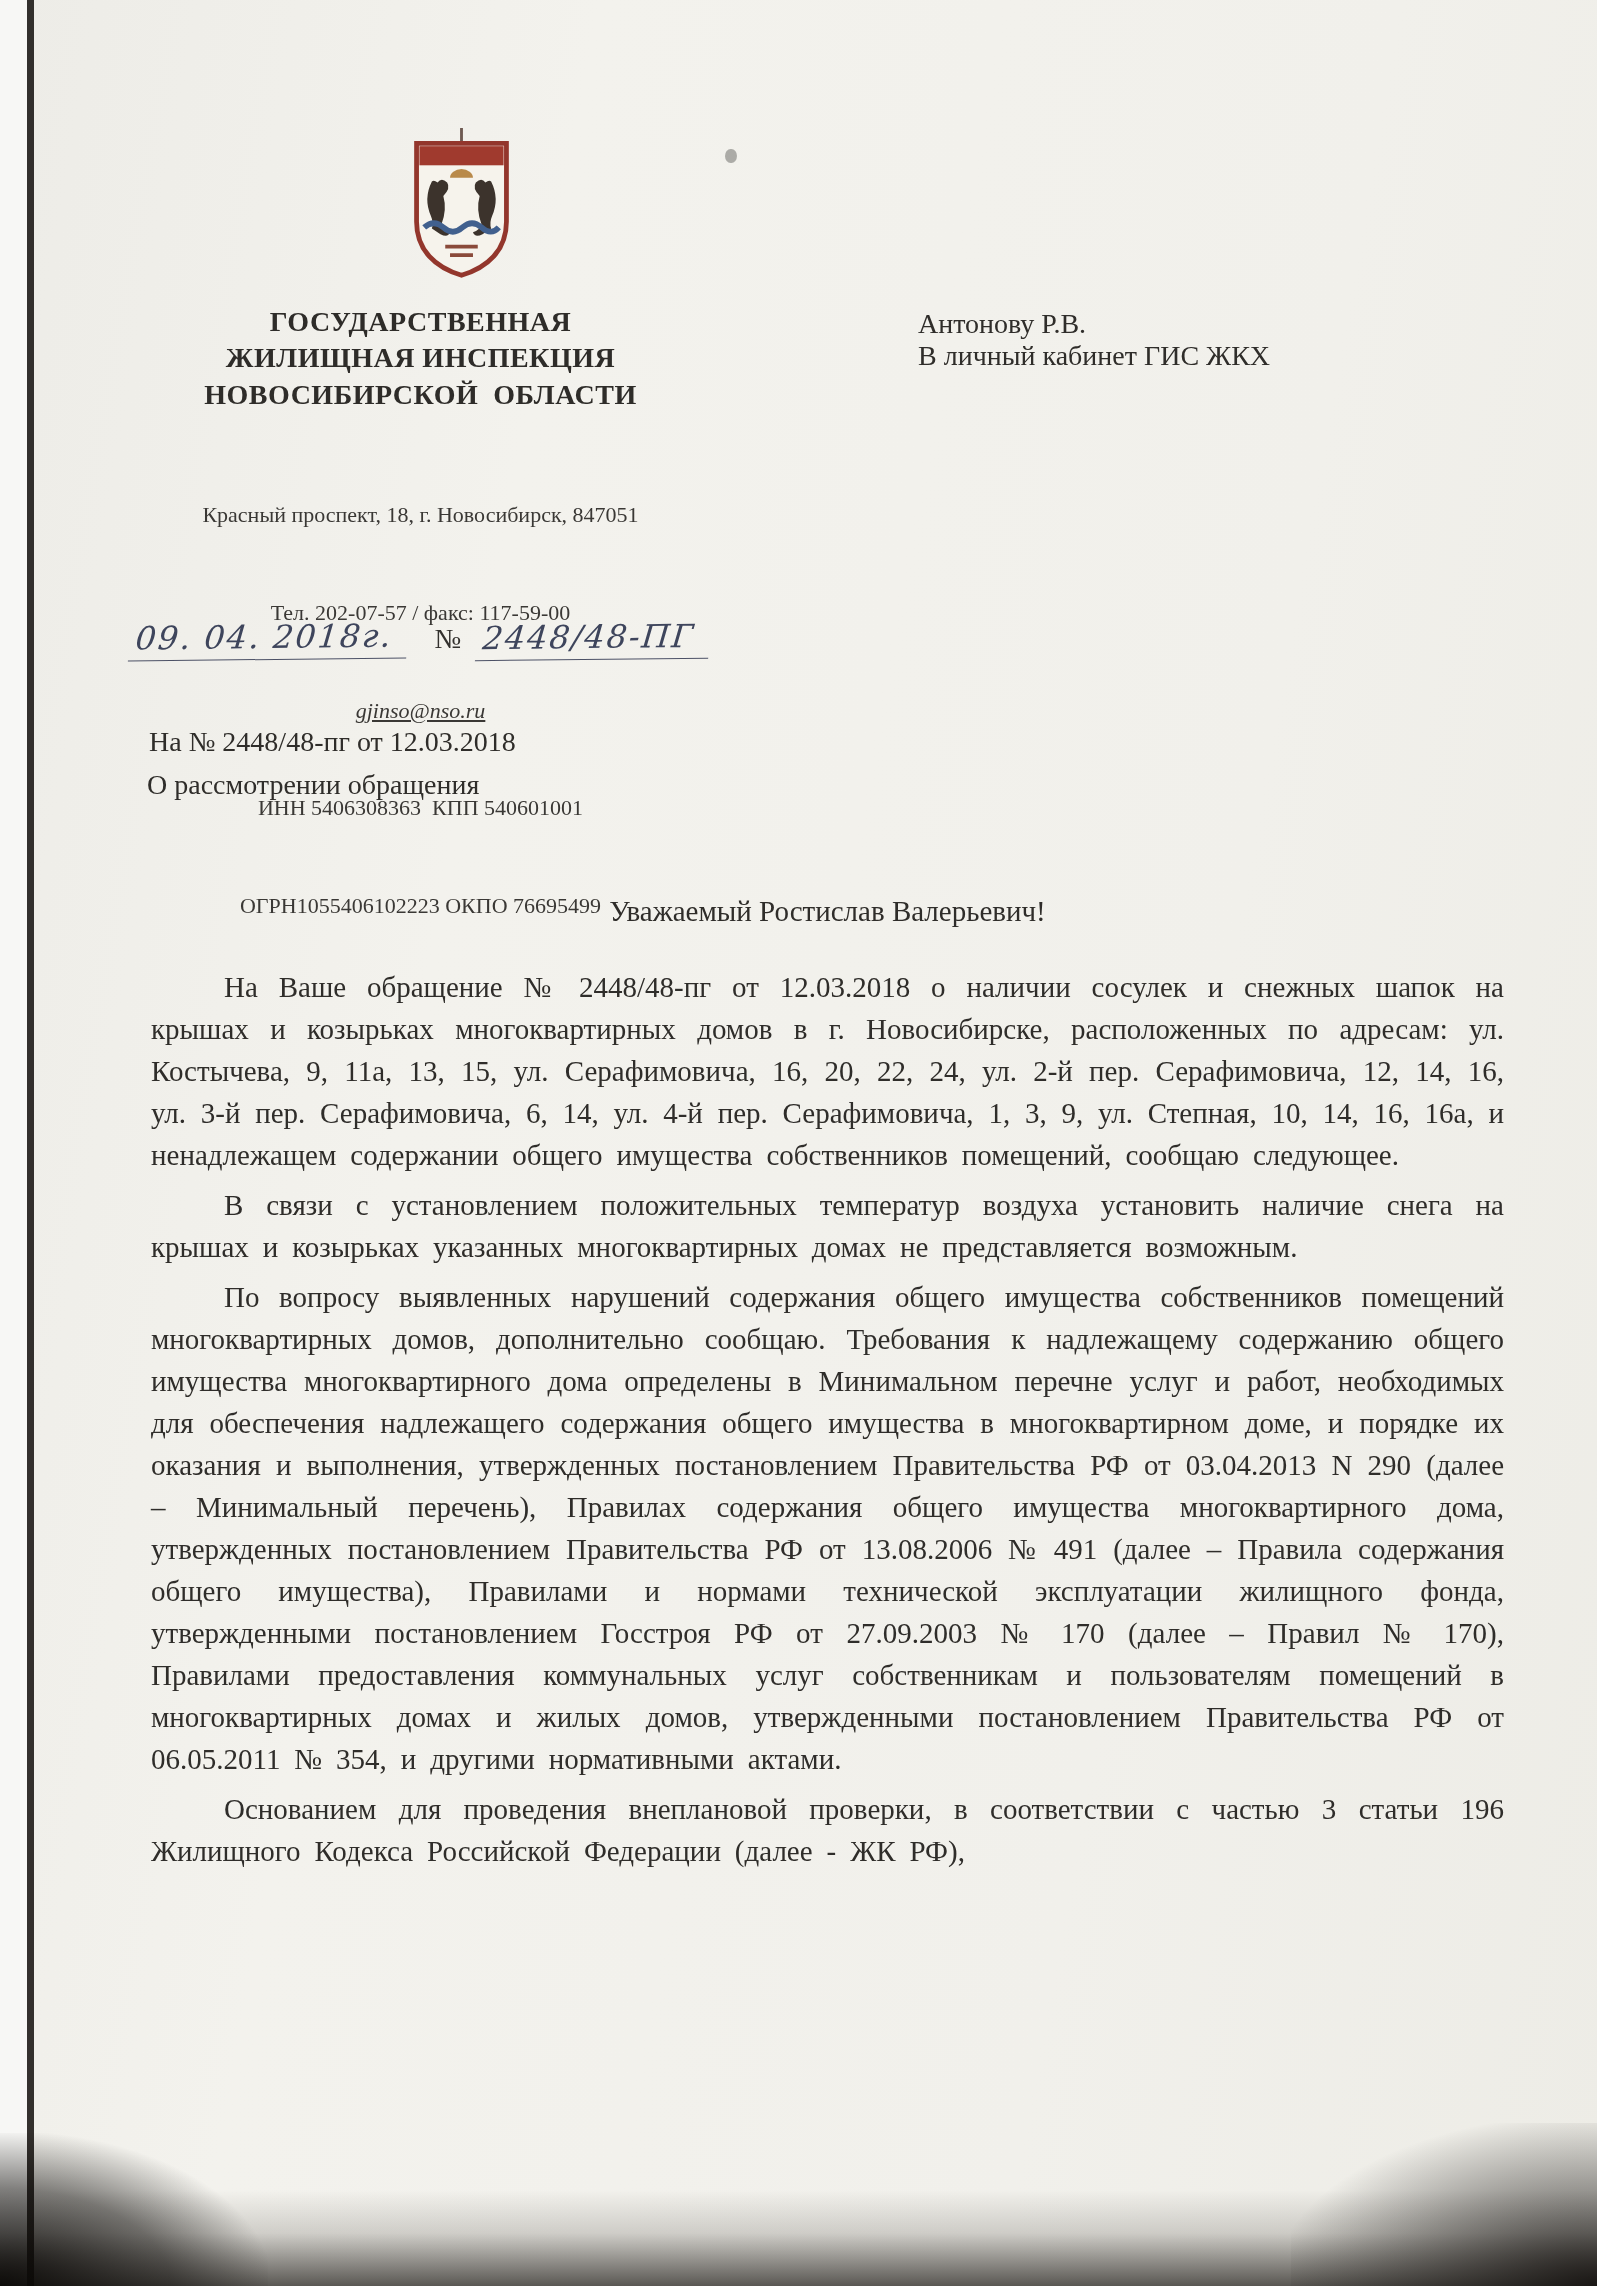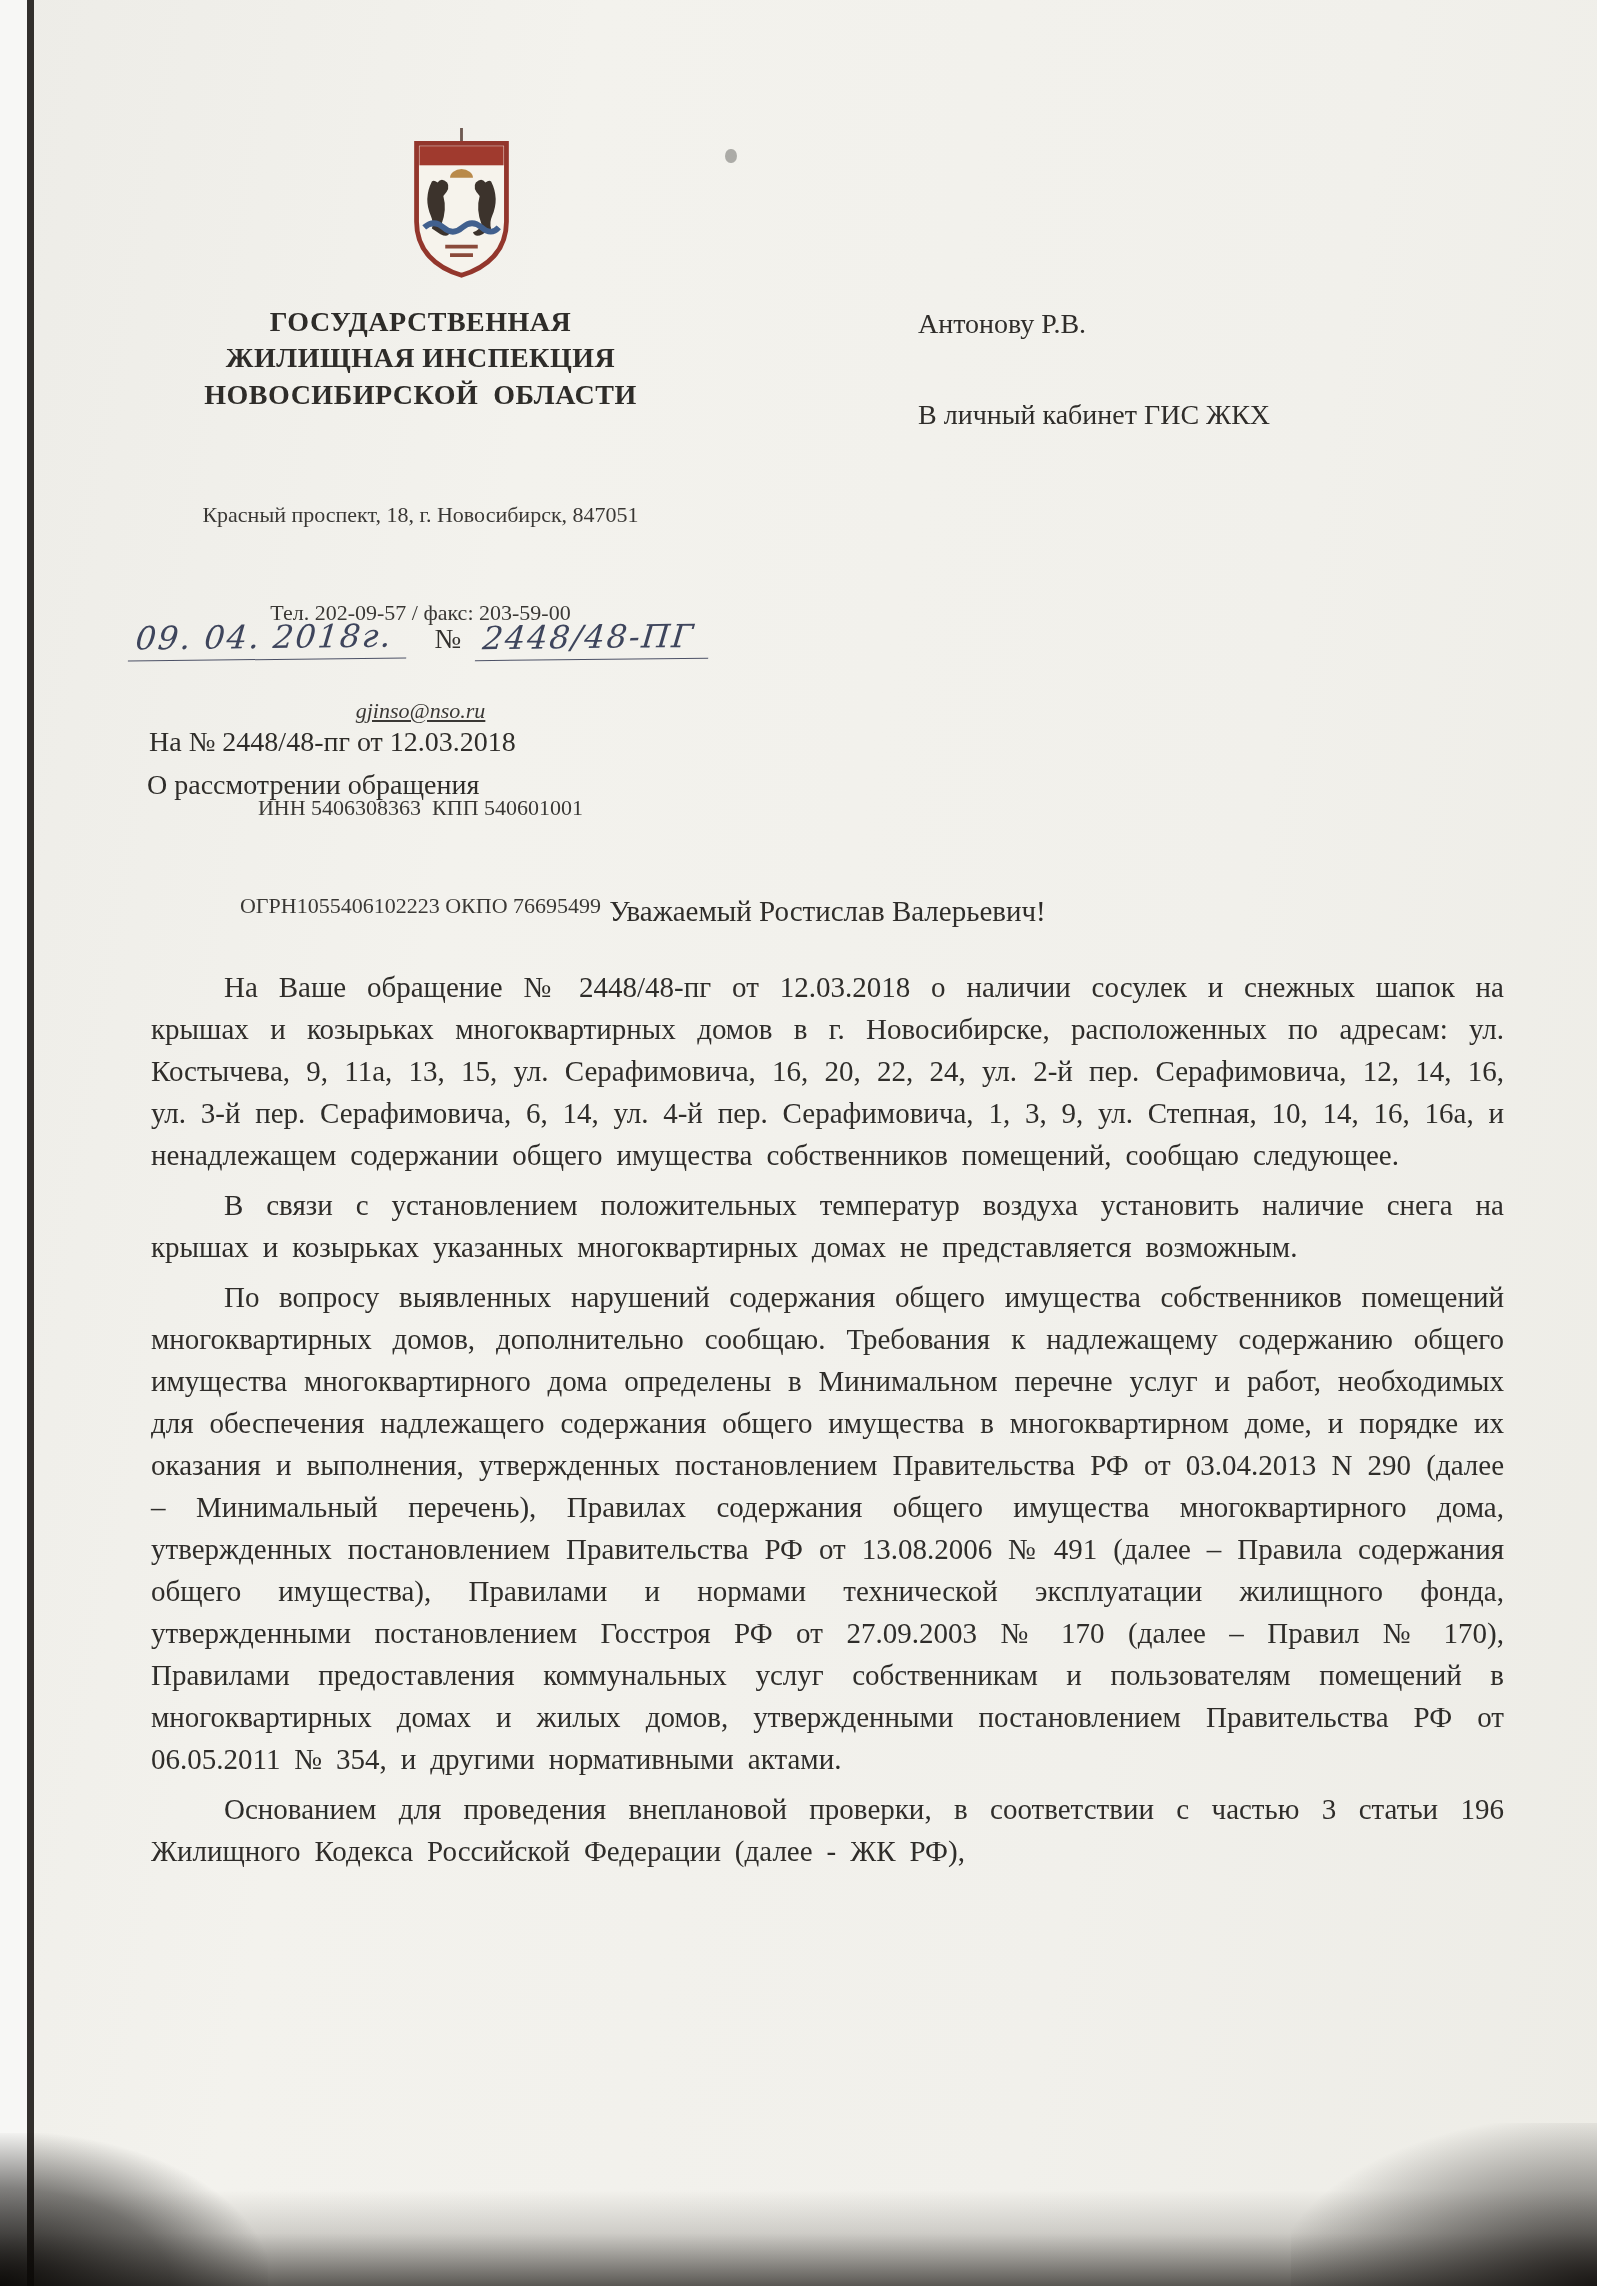--- a/index.html
+++ b/index.html
@@ -34,21 +34,21 @@
   .email-line { text-decoration:underline;font-style:italic; }
 
   
   .handline { position:absolute; left:130px; top:618px; white-space:nowrap; }
   .handwrite { font-family:"DejaVu Serif",serif; font-style:italic; font-size:32px; color:#3e455c; letter-spacing:1.9px; }
   .hand-underline { display:inline-block; border-bottom:1.9px solid #4c5166; padding:0 15.3px 2.9px 5.7px; transform:skewX(-6deg) rotate(-0.6deg); }
   .num-label { font-size:28px; margin:0 11.5px 0 23px; color:#33312e; font-style:normal; }
 
   .ref-line { position:absolute; left:149px; top:683px; font-size:28px; color:#2f2d2a;margin-top:43px; }
   .recipient { position:absolute; left:918px; top:308px; font-size:28px; color:#2f2d2a; }
-  .recipient .name { margin-bottom:59px; }
+  .recipient .name { }
   .subject { position:absolute; left:147px; top:769px; font-size:28px; color:#2f2d2a; }
   .salutation { position:absolute; left:143px; top:895px; width:1369px; text-align:center; font-size:29px; color:#2f2d2a; }
 
   .body-text { position:absolute; left:143px; top:958px; width:1369px;
     font-size:29px; line-height:42px; text-align:justify; word-spacing:6.7px; color:#2f2d2a; }
   .body-text p { text-indent:73px; margin:8px; }
 </style>
 </head>
 <body>
 
@@ -72,21 +72,21 @@
       <path d="M40 124 h34 M45 133 h24" stroke="#8a4a3a" stroke-width="4"></path>
     </svg>
   </div>
 
   <div class="letterhead">
     <div class="org-line">ГОСУДАРСТВЕННАЯ</div>
     <div class="org-line">ЖИЛИЩНАЯ ИНСПЕКЦИЯ</div>
     <div class="org-line">НОВОСИБИРСКОЙ  ОБЛАСТИ</div>
     <div class="lh-contacts">
       <div>Красный проспект, 18, г. Новосибирск, 847051</div>
-      <div>Тел. 202-09-57 / факс: 203-59-00</div>
+      <div>Тел. 202-07-57 / факс: 117-59-00</div>
       <div class="email-line">gjinso@nso.ru</div>
       <div>ИНН 5406308363  КПП 540601001</div>
       <div>ОГРН1055406102223 ОКПО 76695499</div>
     </div>
   </div>
 
   <div class="recipient">
     <div class="name">Антонову Р.В.</div>
     <div>В личный кабинет ГИС ЖКХ</div>
   </div>

